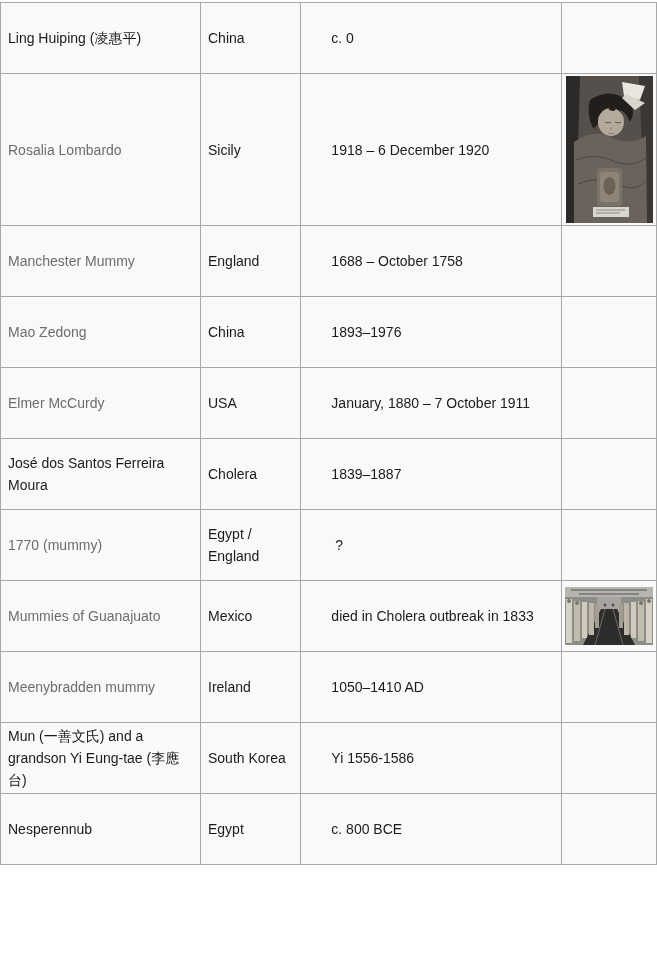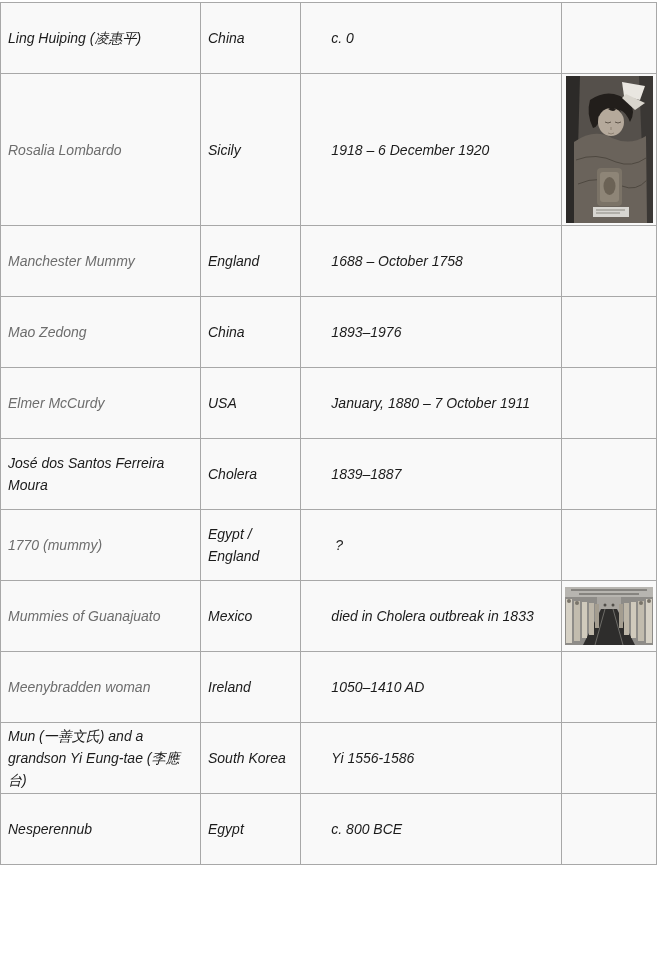--- a/index.html
+++ b/index.html
@@ -21,21 +21,20 @@
     line-height:22px;
     color:var(--text-black);
   }
   td{
     border:1px solid var(--border);
     background:var(--cell-bg);
     padding:2px 4px 2px 7px;
     vertical-align:middle;
     overflow:hidden;
     word-wrap:break-word;
-    font-style:italic;
   }
   td.image-cell{padding:2px;text-align:center;}
   td.dates-cell{white-space:pre-wrap;}
   .name-gray{color:var(--link-gray);}
   .name-black{color:var(--text-black);}
   svg.thumb{display:block;margin:0 auto;}
 </style>
 </head>
 <body>
 
@@ -185,21 +184,21 @@
     <circle cx="12" cy="16" r="2" fill="#79746a"></circle>
     <circle cx="84" cy="14" r="2" fill="#79746a"></circle>
     <circle cx="76" cy="16" r="2" fill="#79746a"></circle>
     <circle cx="40" cy="18" r="1.5" fill="#514e49"></circle>
     <circle cx="48" cy="18" r="1.5" fill="#514e49"></circle>
   </svg>
           </td>
   </tr>
         <tr>
     <td class="name-cell">
-      <span class="name-gray">Meenybradden woman</span>
+      <span class="name-gray">Meenybradden mummy</span>
     </td>
     <td class="country-cell">
       <span>Ireland</span>
     </td>
     <td class="dates-cell">
       <span>1050–1410 AD</span>
     </td>
     <td class="image-cell"></td>
   </tr>
         <tr>

